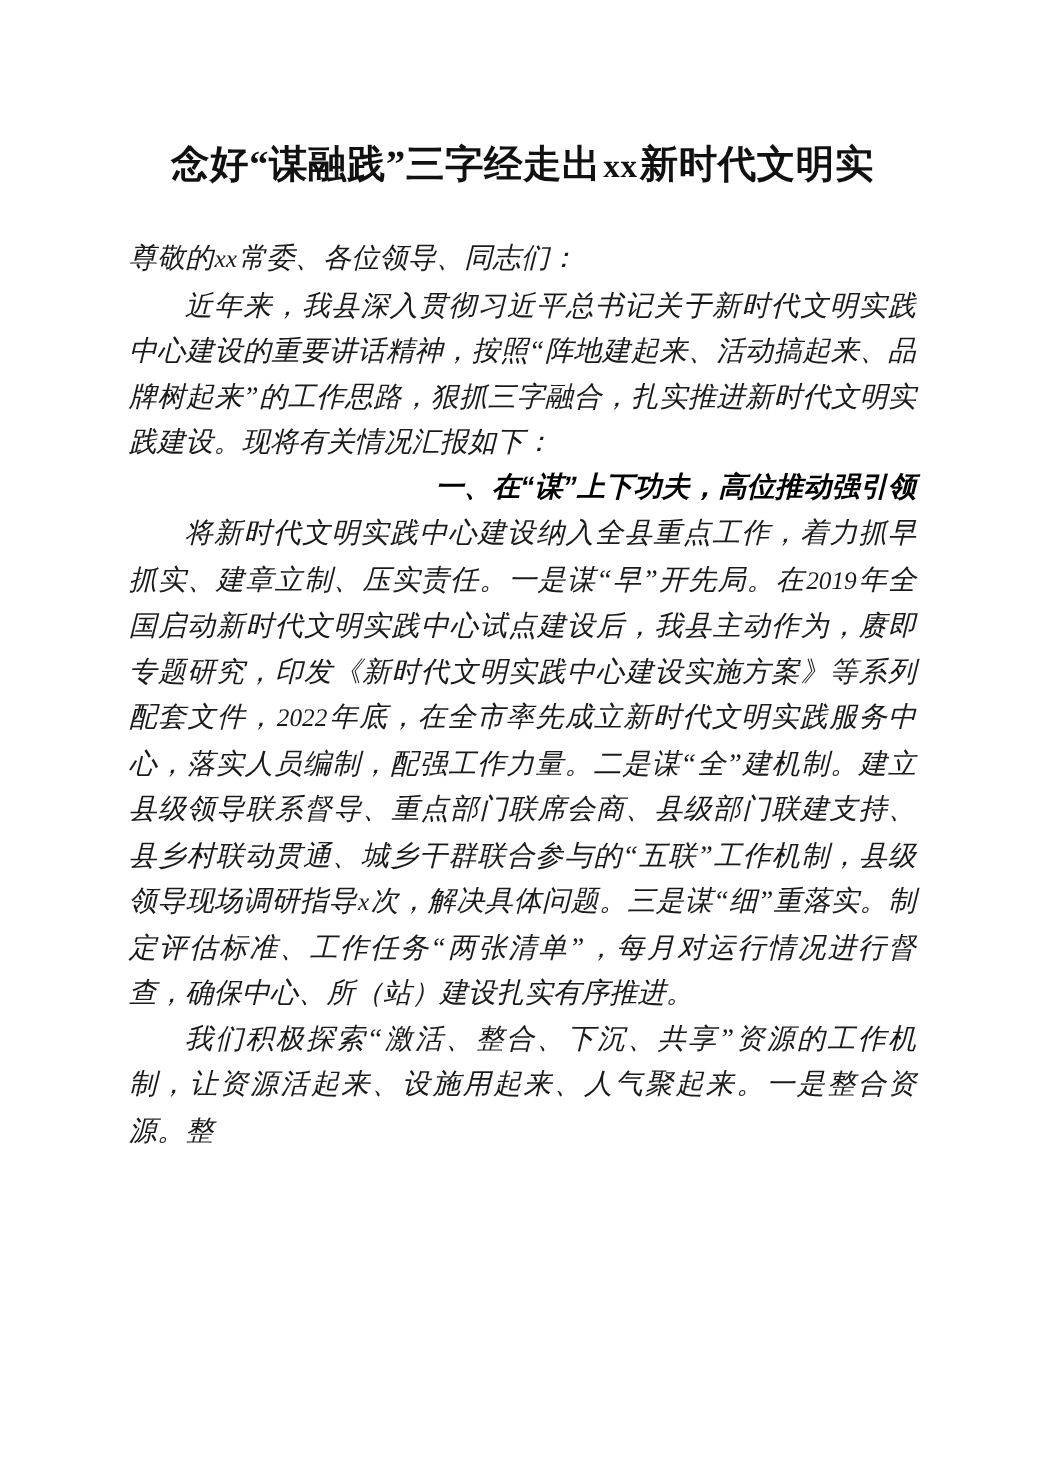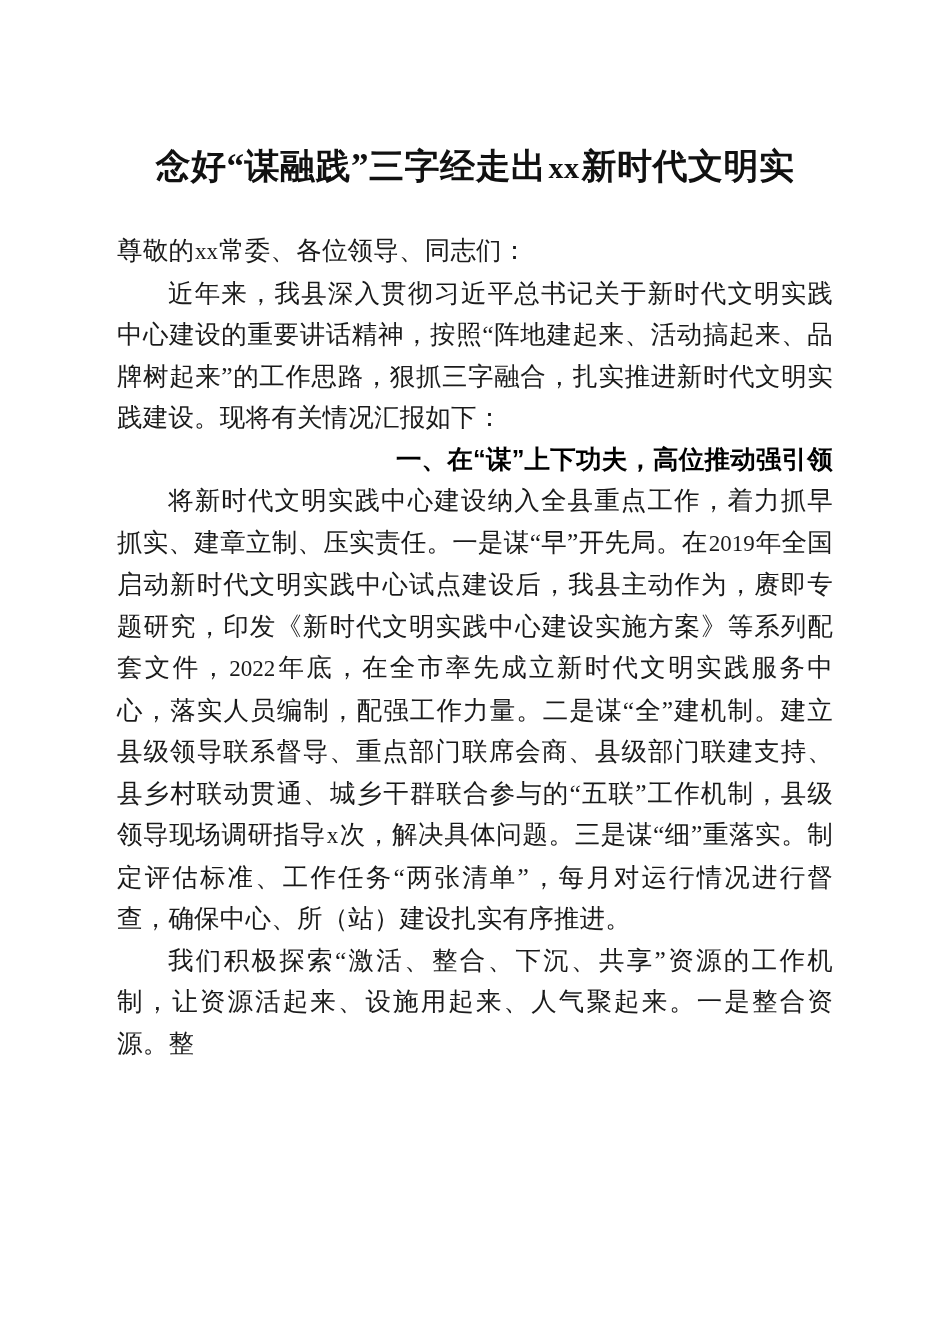--- a/index.html
+++ b/index.html
@@ -27,41 +27,42 @@
 
   .content {
     position: absolute;
     left: 117px;
     top: 0;
     width: 716px;
   }
 
   
   .doc-title {
-    margin: 17px;
+    margin: 0;
     padding: 0;
     font-family: "Liberation Serif", "DejaVu Serif", serif;
     font-weight: 700;
     font-size: 35px;
     line-height: 48px;
     text-align: center;
     letter-spacing: 0.5px;
     color: #111111;
     padding-top: 126px;
   }
   .doc-title .lat {
     font-family: "Liberation Serif", "DejaVu Serif", serif;
     font-weight: 700;
     font-size: 30px;
     padding: 0 2px;
   }
 
   
   .body-block {
     margin-top: 38px;
+    font-style: italic;
   }
 
   p.para {
     margin: 0;
     padding: 0;
     font-family: "Liberation Serif", "DejaVu Serif", serif;
     font-size: 25.5px;
     line-height: 41.5px;
     text-align: justify;
     text-align-last: left;

